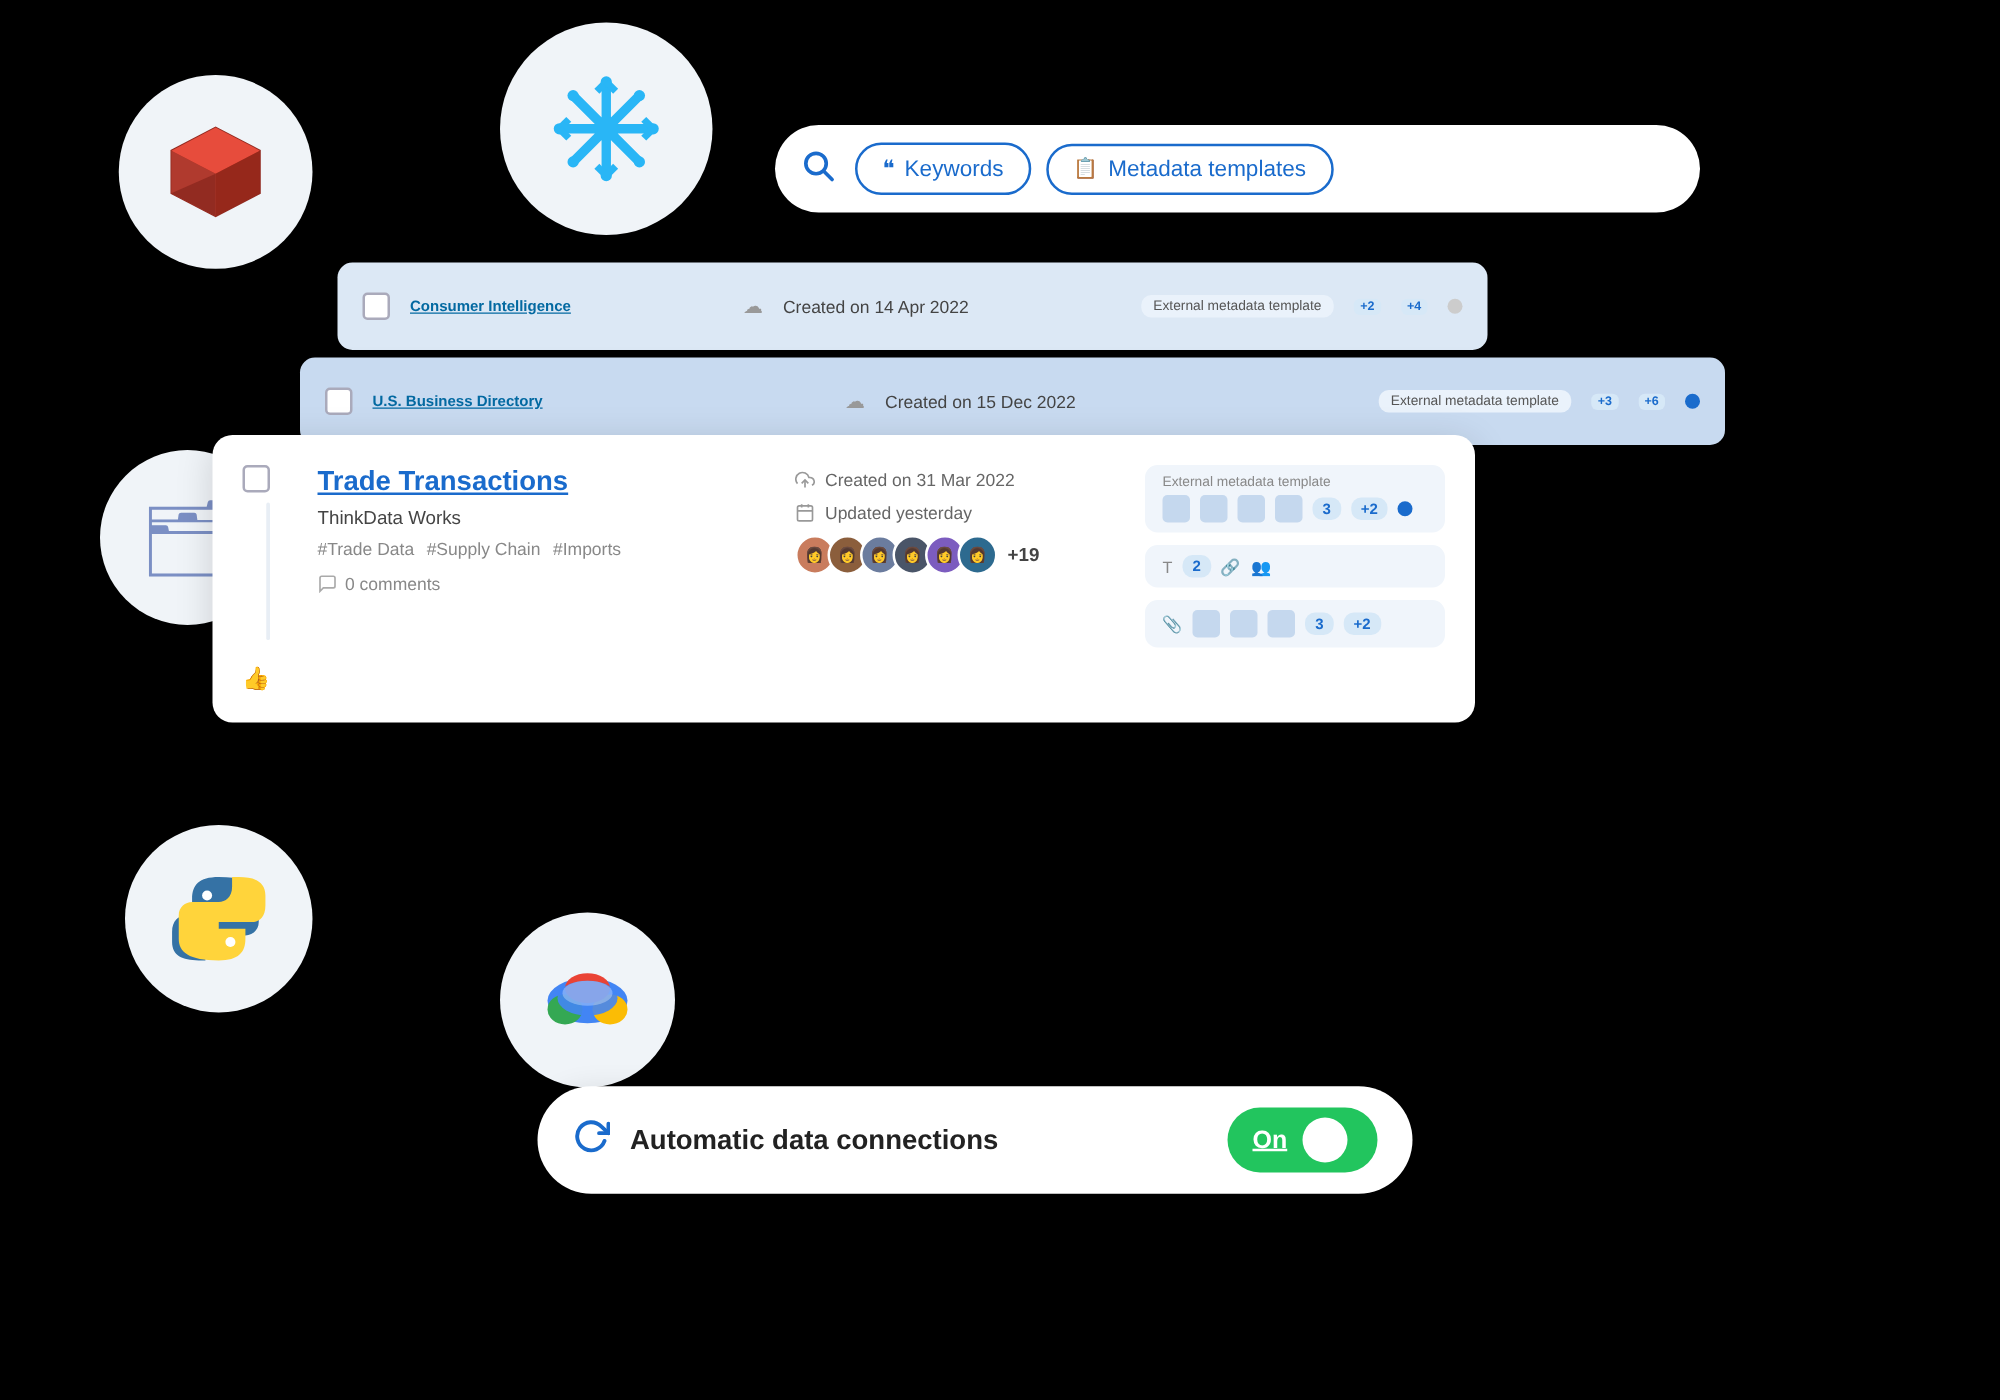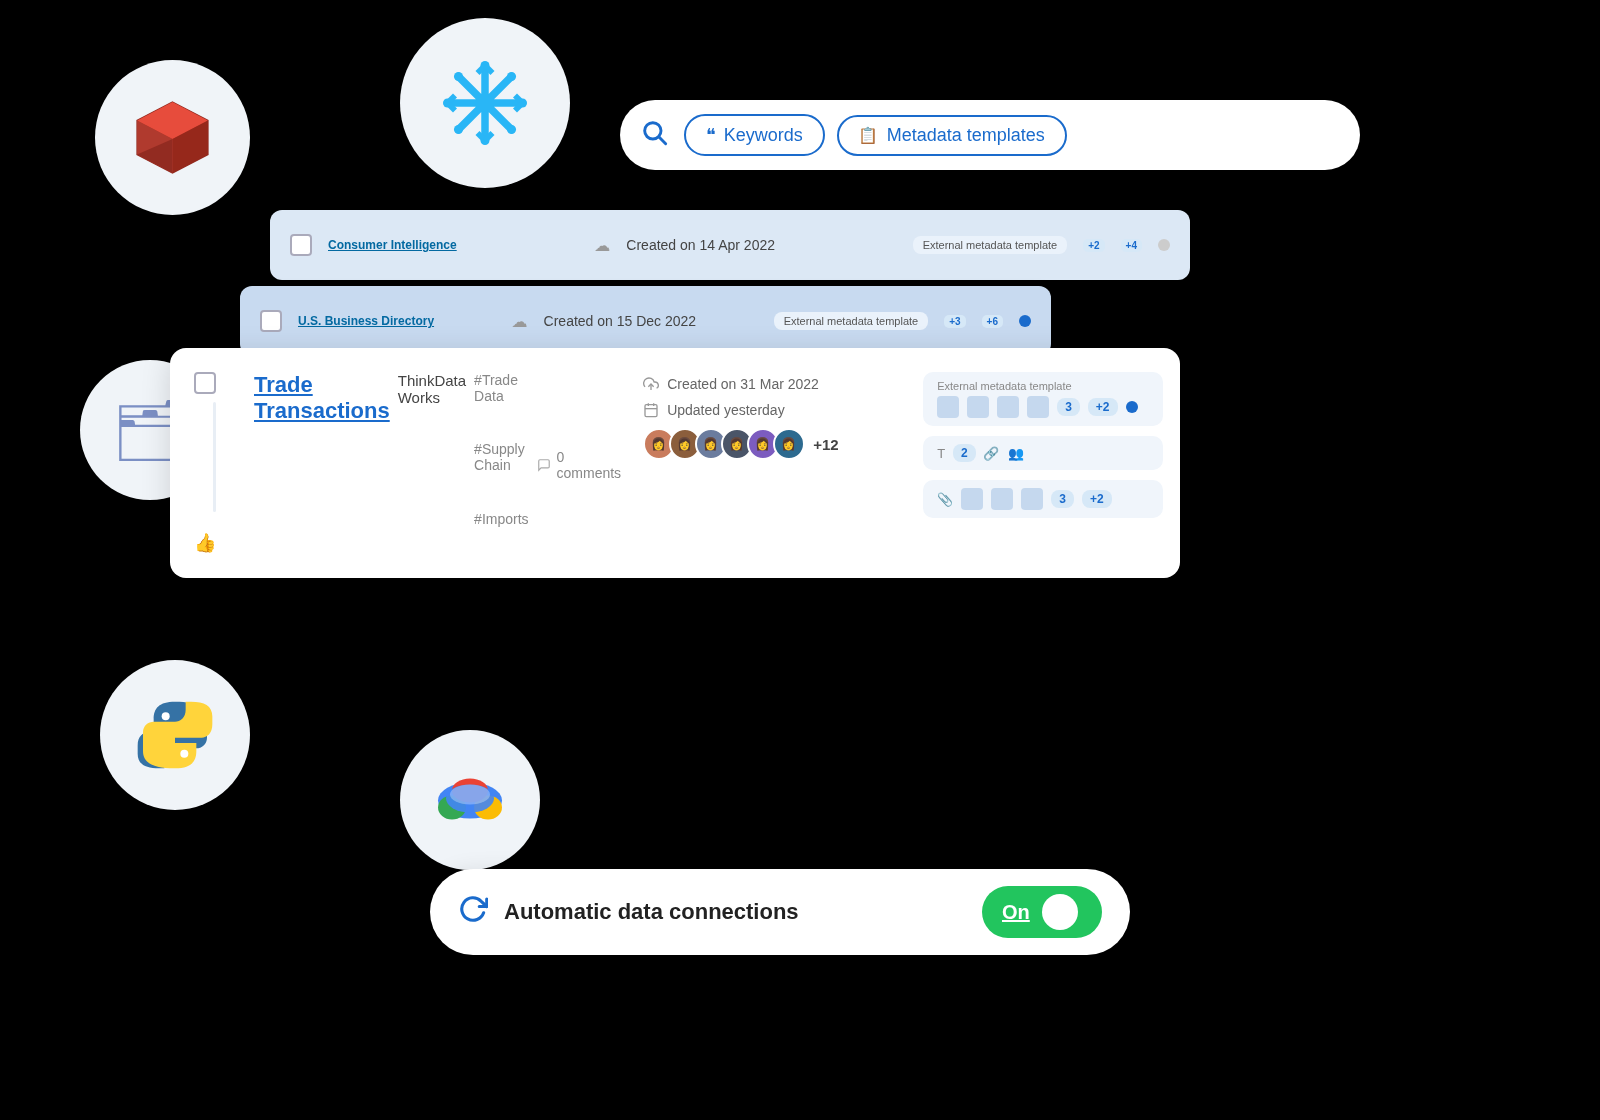--- a/index.html
+++ b/index.html
@@ -104,21 +104,21 @@
       display: flex;
       align-items: center;
       padding: 0 20px;
       gap: 16px;
       box-shadow: 0 2px 10px rgba(0,0,0,0.1);
     }
 
     .card-business {
       position: absolute;
       top: 286px; left: 240px;
-      width: 811px;
+      width: 1140px;
       height: 70px;
       background: #c8daf0;
       border-radius: 12px;
       display: flex;
       align-items: center;
       padding: 0 20px;
       gap: 16px;
       box-shadow: 0 2px 12px rgba(0,0,0,0.12);
     }
 
@@ -319,21 +319,21 @@
       flex: 0 0 auto;
       display: flex;
       flex-direction: column;
       align-items: flex-start;
       min-width: 40px;
     }
 
     .card-main-center {
       flex: 1;
       display: flex;
-      flex-direction: row;
+      flex-direction: column;
       gap: 8px;
     }
 
     .card-main-mid {
       flex: 0 0 260px;
       display: flex;
       flex-direction: column;
       gap: 10px;
       padding-top: 4px;
     }
@@ -535,21 +535,21 @@
 
       <div style="display:flex;align-items:center;">
         <div class="avatar-row">
           <div class="avatar avatar-1">👩</div>
           <div class="avatar avatar-2">👩</div>
           <div class="avatar avatar-3">👩</div>
           <div class="avatar avatar-4">👩</div>
           <div class="avatar avatar-5">👩</div>
           <div class="avatar avatar-6">👩</div>
         </div>
-        <span class="plus-count">+12</span>
+        <span class="plus-count">+19</span>
       </div>
     </div>
 
     <div class="card-main-right">
 
       <div class="meta-block">
         <div class="meta-block-title">External metadata template</div>
         <div class="meta-block-icons">
           <div class="thumb"></div>
           <div class="thumb"></div>

